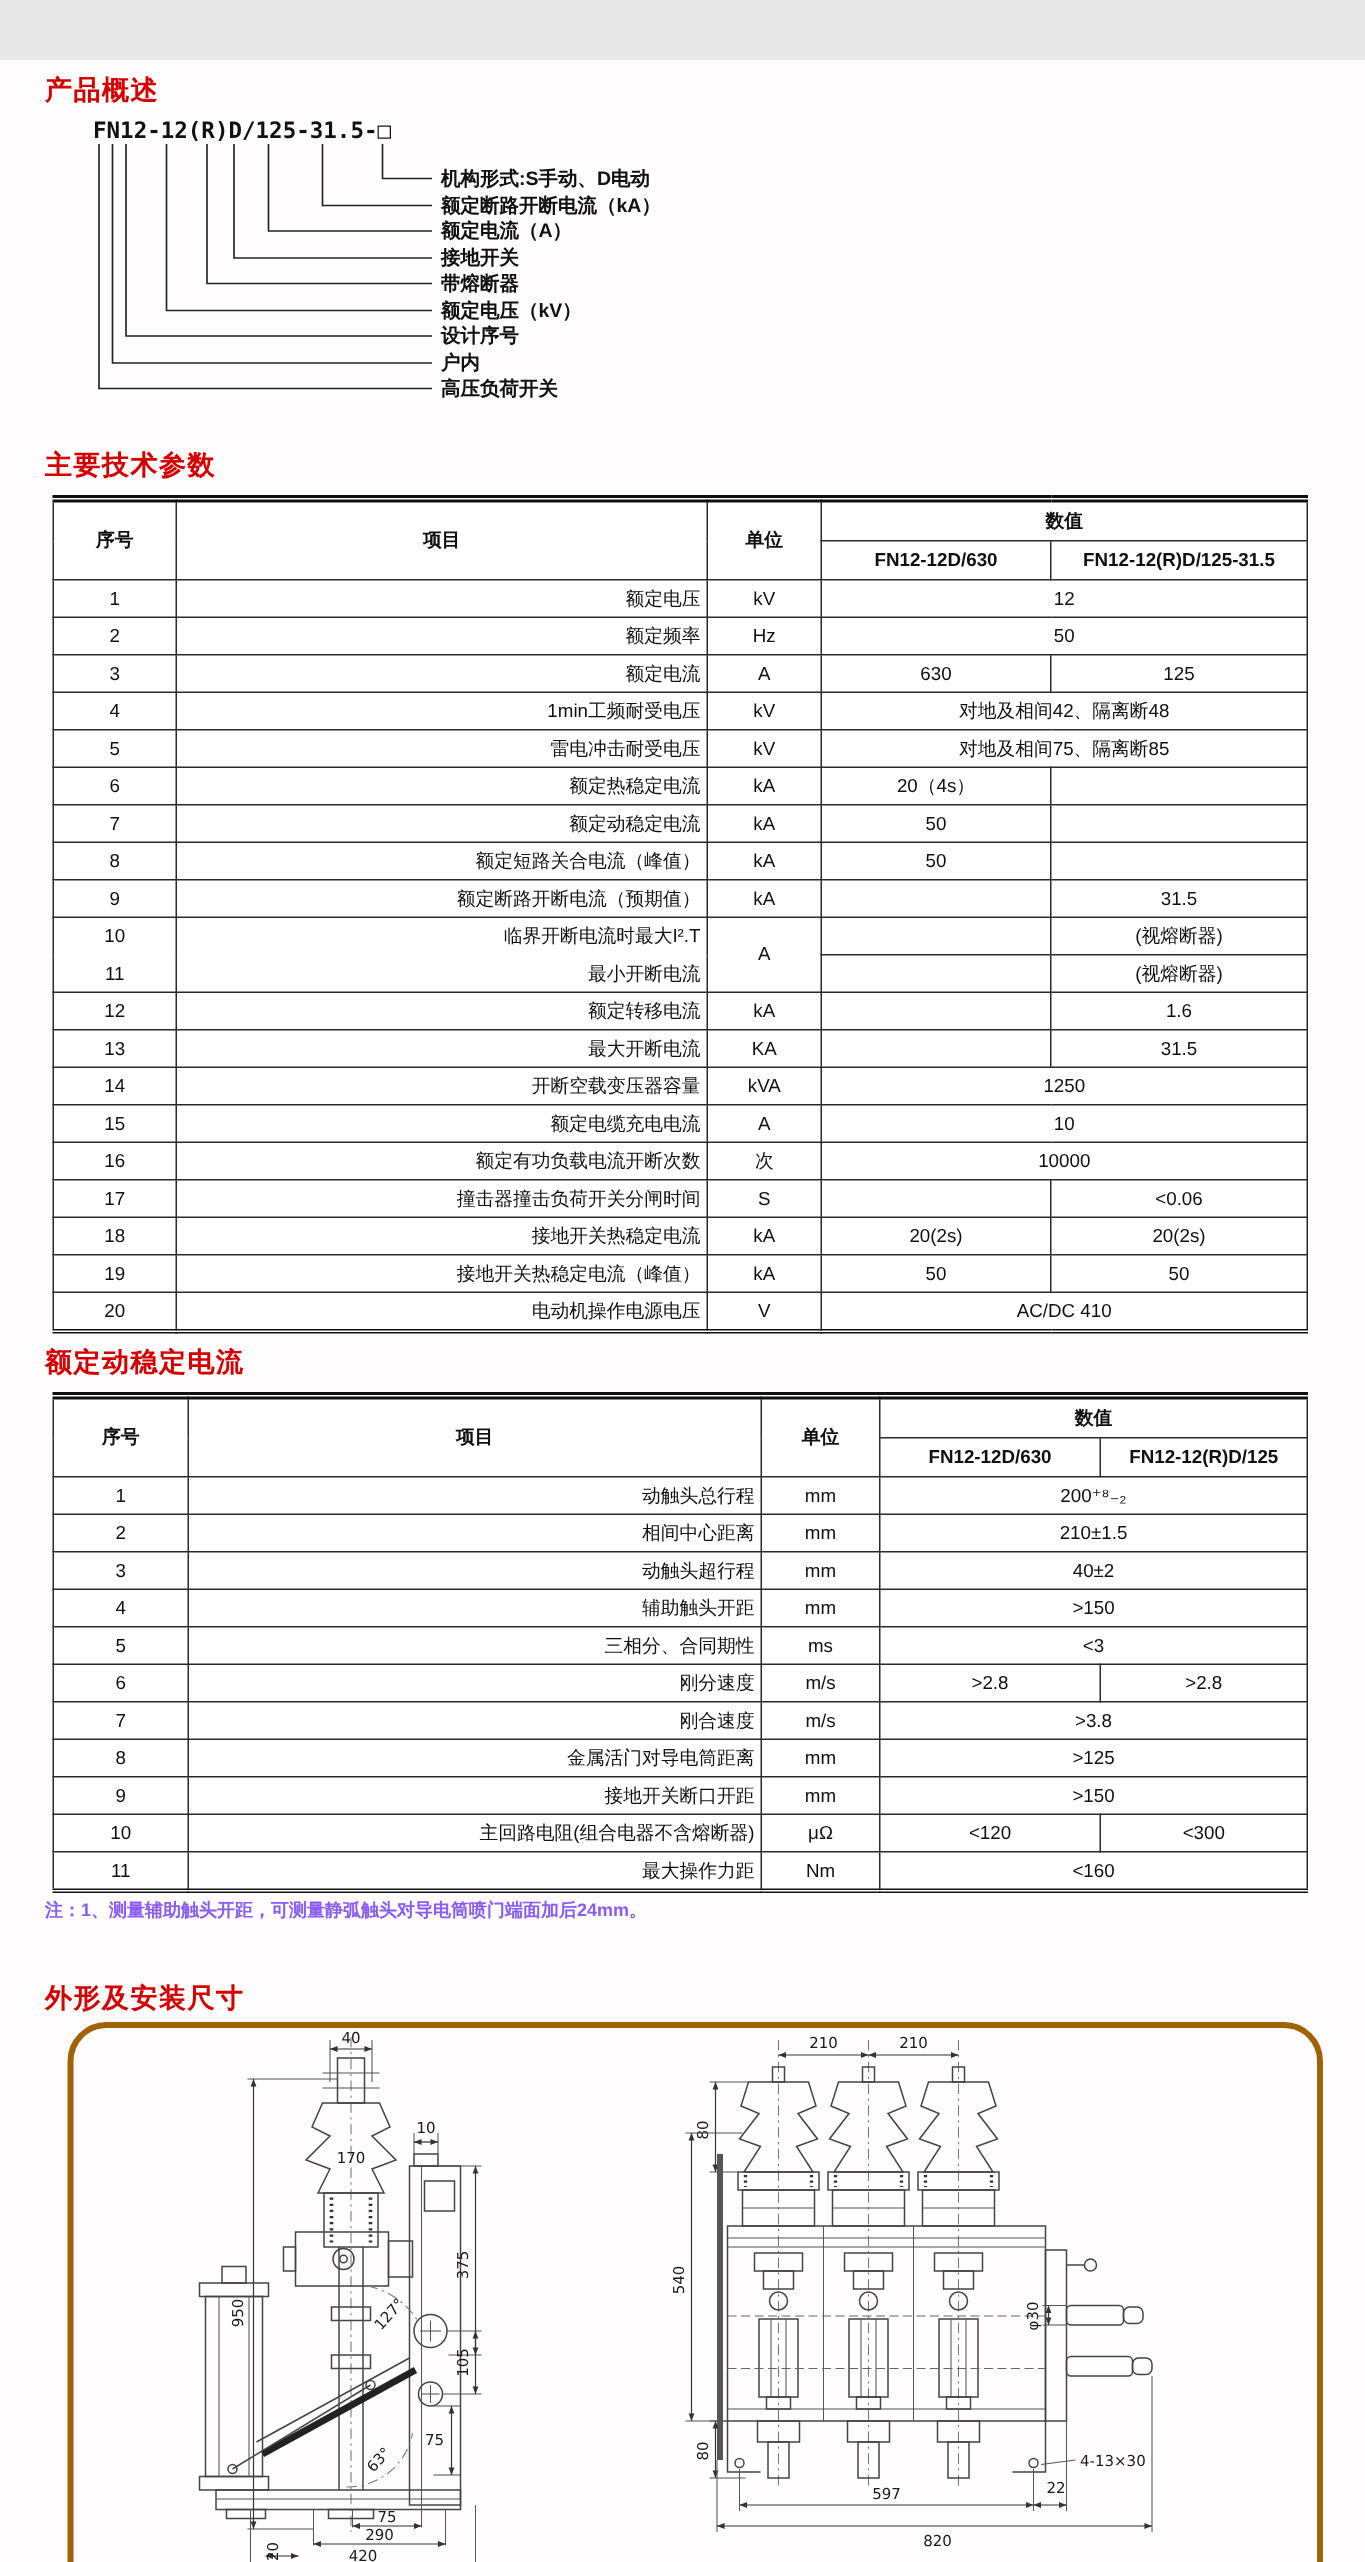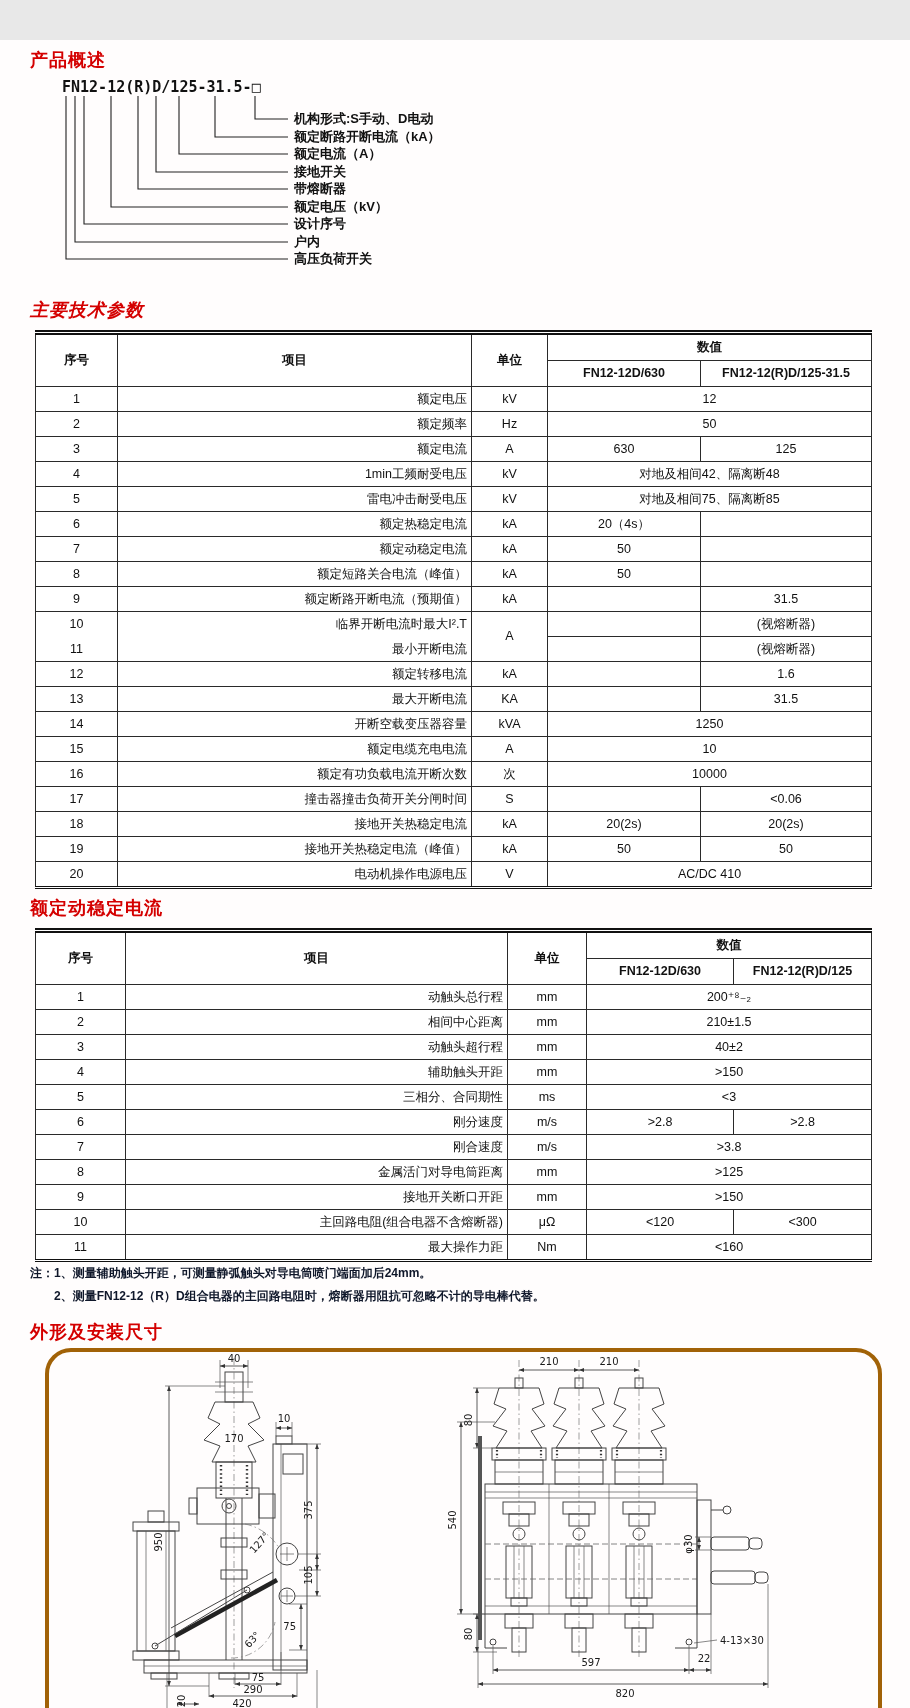--- a/index.html
+++ b/index.html
@@ -13,21 +13,21 @@
           border-left:1.5px solid #111;border-right:1.5px solid #111;}
   .ptable th,.ptable td{border:1px solid #2a2a2a;padding:0 4px;line-height:1.15;overflow:hidden;}
   .ptable thead th{font-weight:bold;text-align:center;height:25px;}
   .ptable td{height:24px;}
   #mech-table td{height:24px;}
   td.c{text-align:center;}
   td.item{text-align:right;padding-left:25px;}
   .ptable td.nb{border-bottom:none;}
   .ptable td.nt{border-top:none;}
   
-  .notes{position:absolute;font-size:12px;font-weight:bold;line-height:1.95;color:#0f172a;}
+  .notes{position:absolute;font-size:12px;font-weight:bold;line-height:1.95;color:#8b5cf6;}
   .notes .note2{margin-left:24px;}
   
   .panel{position:absolute;border:4px solid #a16207;border-radius:26px;background:#fffdfd;}
   .ol{stroke:#444;stroke-width:1;fill:none;}
   .xl{stroke:#555;stroke-width:0.7;fill:none;}
   .cl{stroke:#777;stroke-width:0.7;fill:none;stroke-dasharray:7 3 1.5 3;}
   .rod{stroke:#666;stroke-width:0.8;fill:none;stroke-dasharray:6 3;}
   .dl{stroke:#333;stroke-width:0.8;fill:none;marker-start:url(#ma);marker-end:url(#ma);}
   .dim{font-size:10px;fill:#1a1a1a;font-family:"DejaVu Sans",sans-serif;}
   .model-text{font-family:"DejaVu Sans Mono",monospace;font-weight:bold;font-size:15px;fill:#111;}
@@ -57,21 +57,21 @@
     <text class="model-label" x="256" y="71">额定断路开断电流（kA）</text>
     <text class="model-label" x="256" y="88">额定电流（A）</text>
     <text class="model-label" x="256" y="106">接地开关</text>
     <text class="model-label" x="256" y="123">带熔断器</text>
     <text class="model-label" x="256" y="141">额定电压（kV）</text>
     <text class="model-label" x="256" y="158">设计序号</text>
     <text class="model-label" x="256" y="176">户内</text>
     <text class="model-label" x="256" y="193">高压负荷开关</text>
   </svg>
 
-  <h2 class="sec-title" style="left:30px;top:258px;font-style:italic;">主要技术参数</h2>
+  <h2 class="sec-title" style="left:30px;top:258px;">主要技术参数</h2>
 
   <table class="ptable" id="tech-table" style="left:35px;top:290px;width:836px;">
     <colgroup>
         <col style="width:82px">
         <col style="width:354px">
         <col style="width:76px">
         <col style="width:153px">
         <col style="width:171px">
       </colgroup>
     <thead>
@@ -310,21 +310,20 @@
           <td class="c">11</td>
           <td class="item">最大操作力距</td>
           <td class="c">Nm</td>
           <td class="c" colspan="2">&lt;160</td>
         </tr>
       </tbody>
   </table>
 
   <div class="notes" style="left:30px;top:1222px;width:830px;">
     <div>注：1、测量辅助触头开距，可测量静弧触头对导电筒喷门端面加后24mm。</div>
-    <div class="note2">2、测量FN12-12（R）D组合电器的主回路电阻时，熔断器用阻抗可忽略不计的导电棒代替。</div>
   </div>
 
   <h2 class="sec-title" style="left:30px;top:1280px;">外形及安装尺寸</h2>
 
   <div class="panel" style="left:45px;top:1308px;width:829px;height:380px;">
     <svg width="829" height="380" viewBox="0 0 829 380">
       <defs>
         <marker id="ma" viewBox="0 0 10 10" refX="9" refY="5" markerWidth="7" markerHeight="7" orient="auto-start-reverse">
           <path d="M0,1.5 L9,5 L0,8.5 z" fill="#333"></path>
         </marker>

